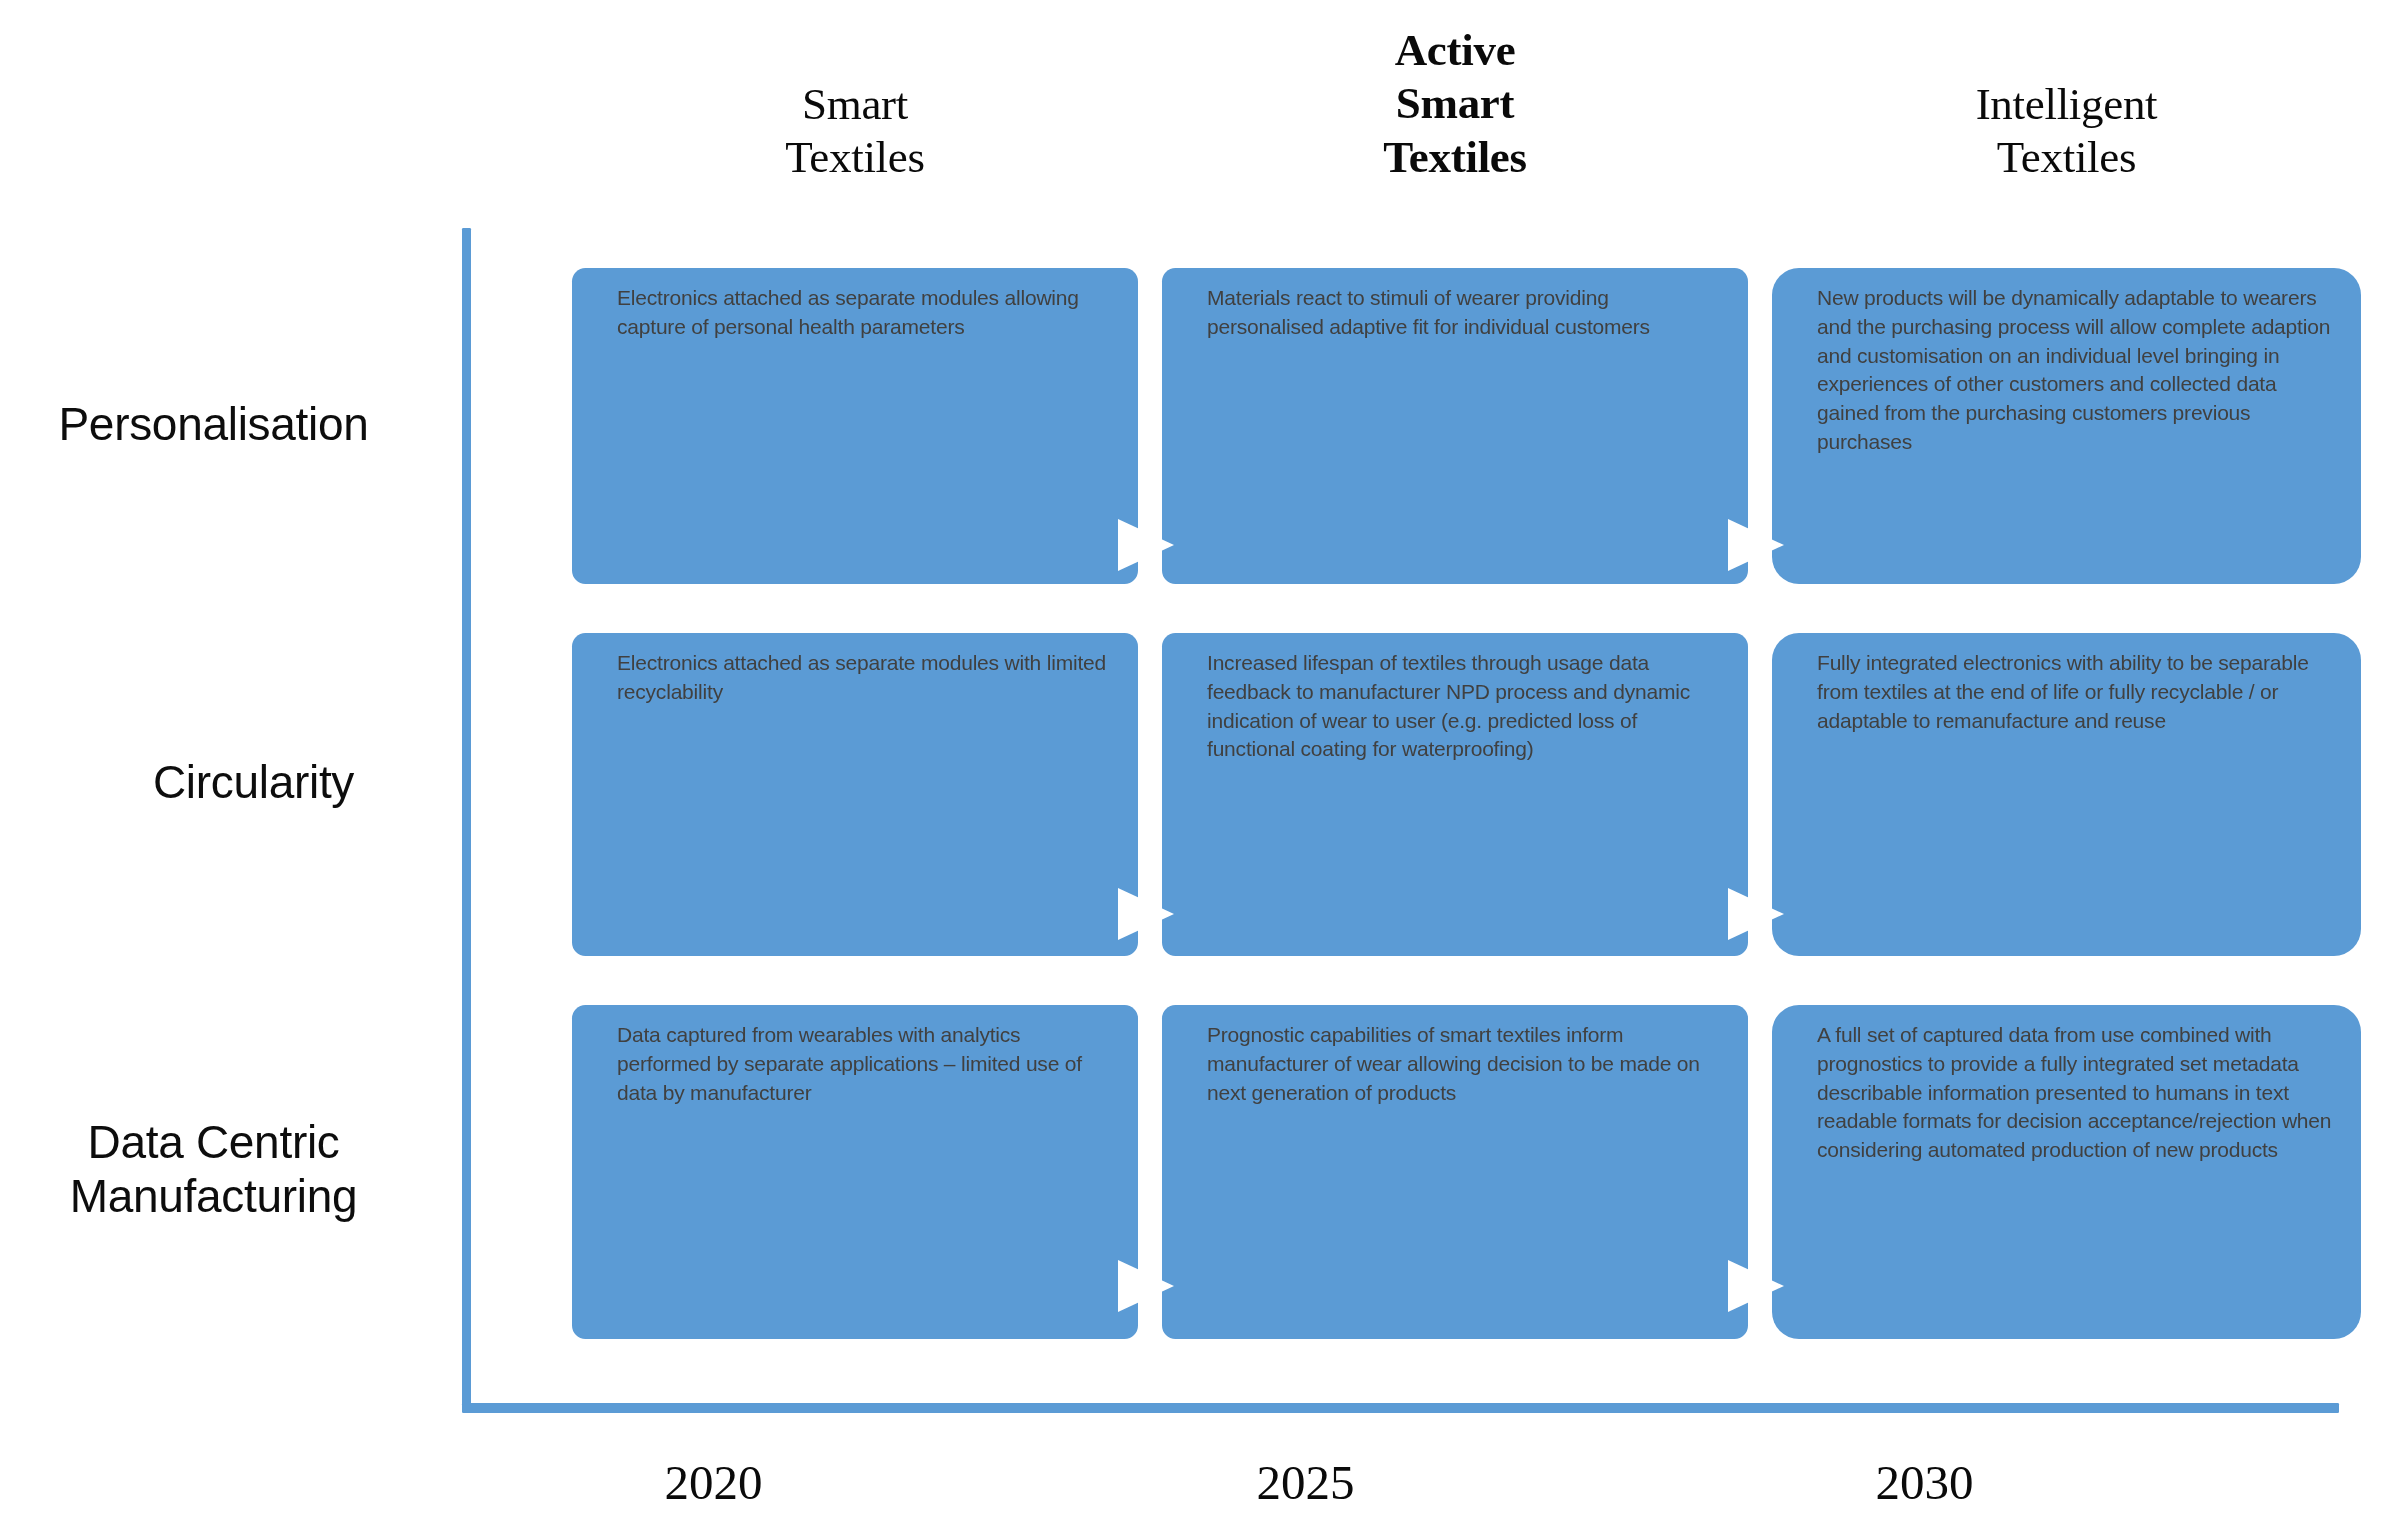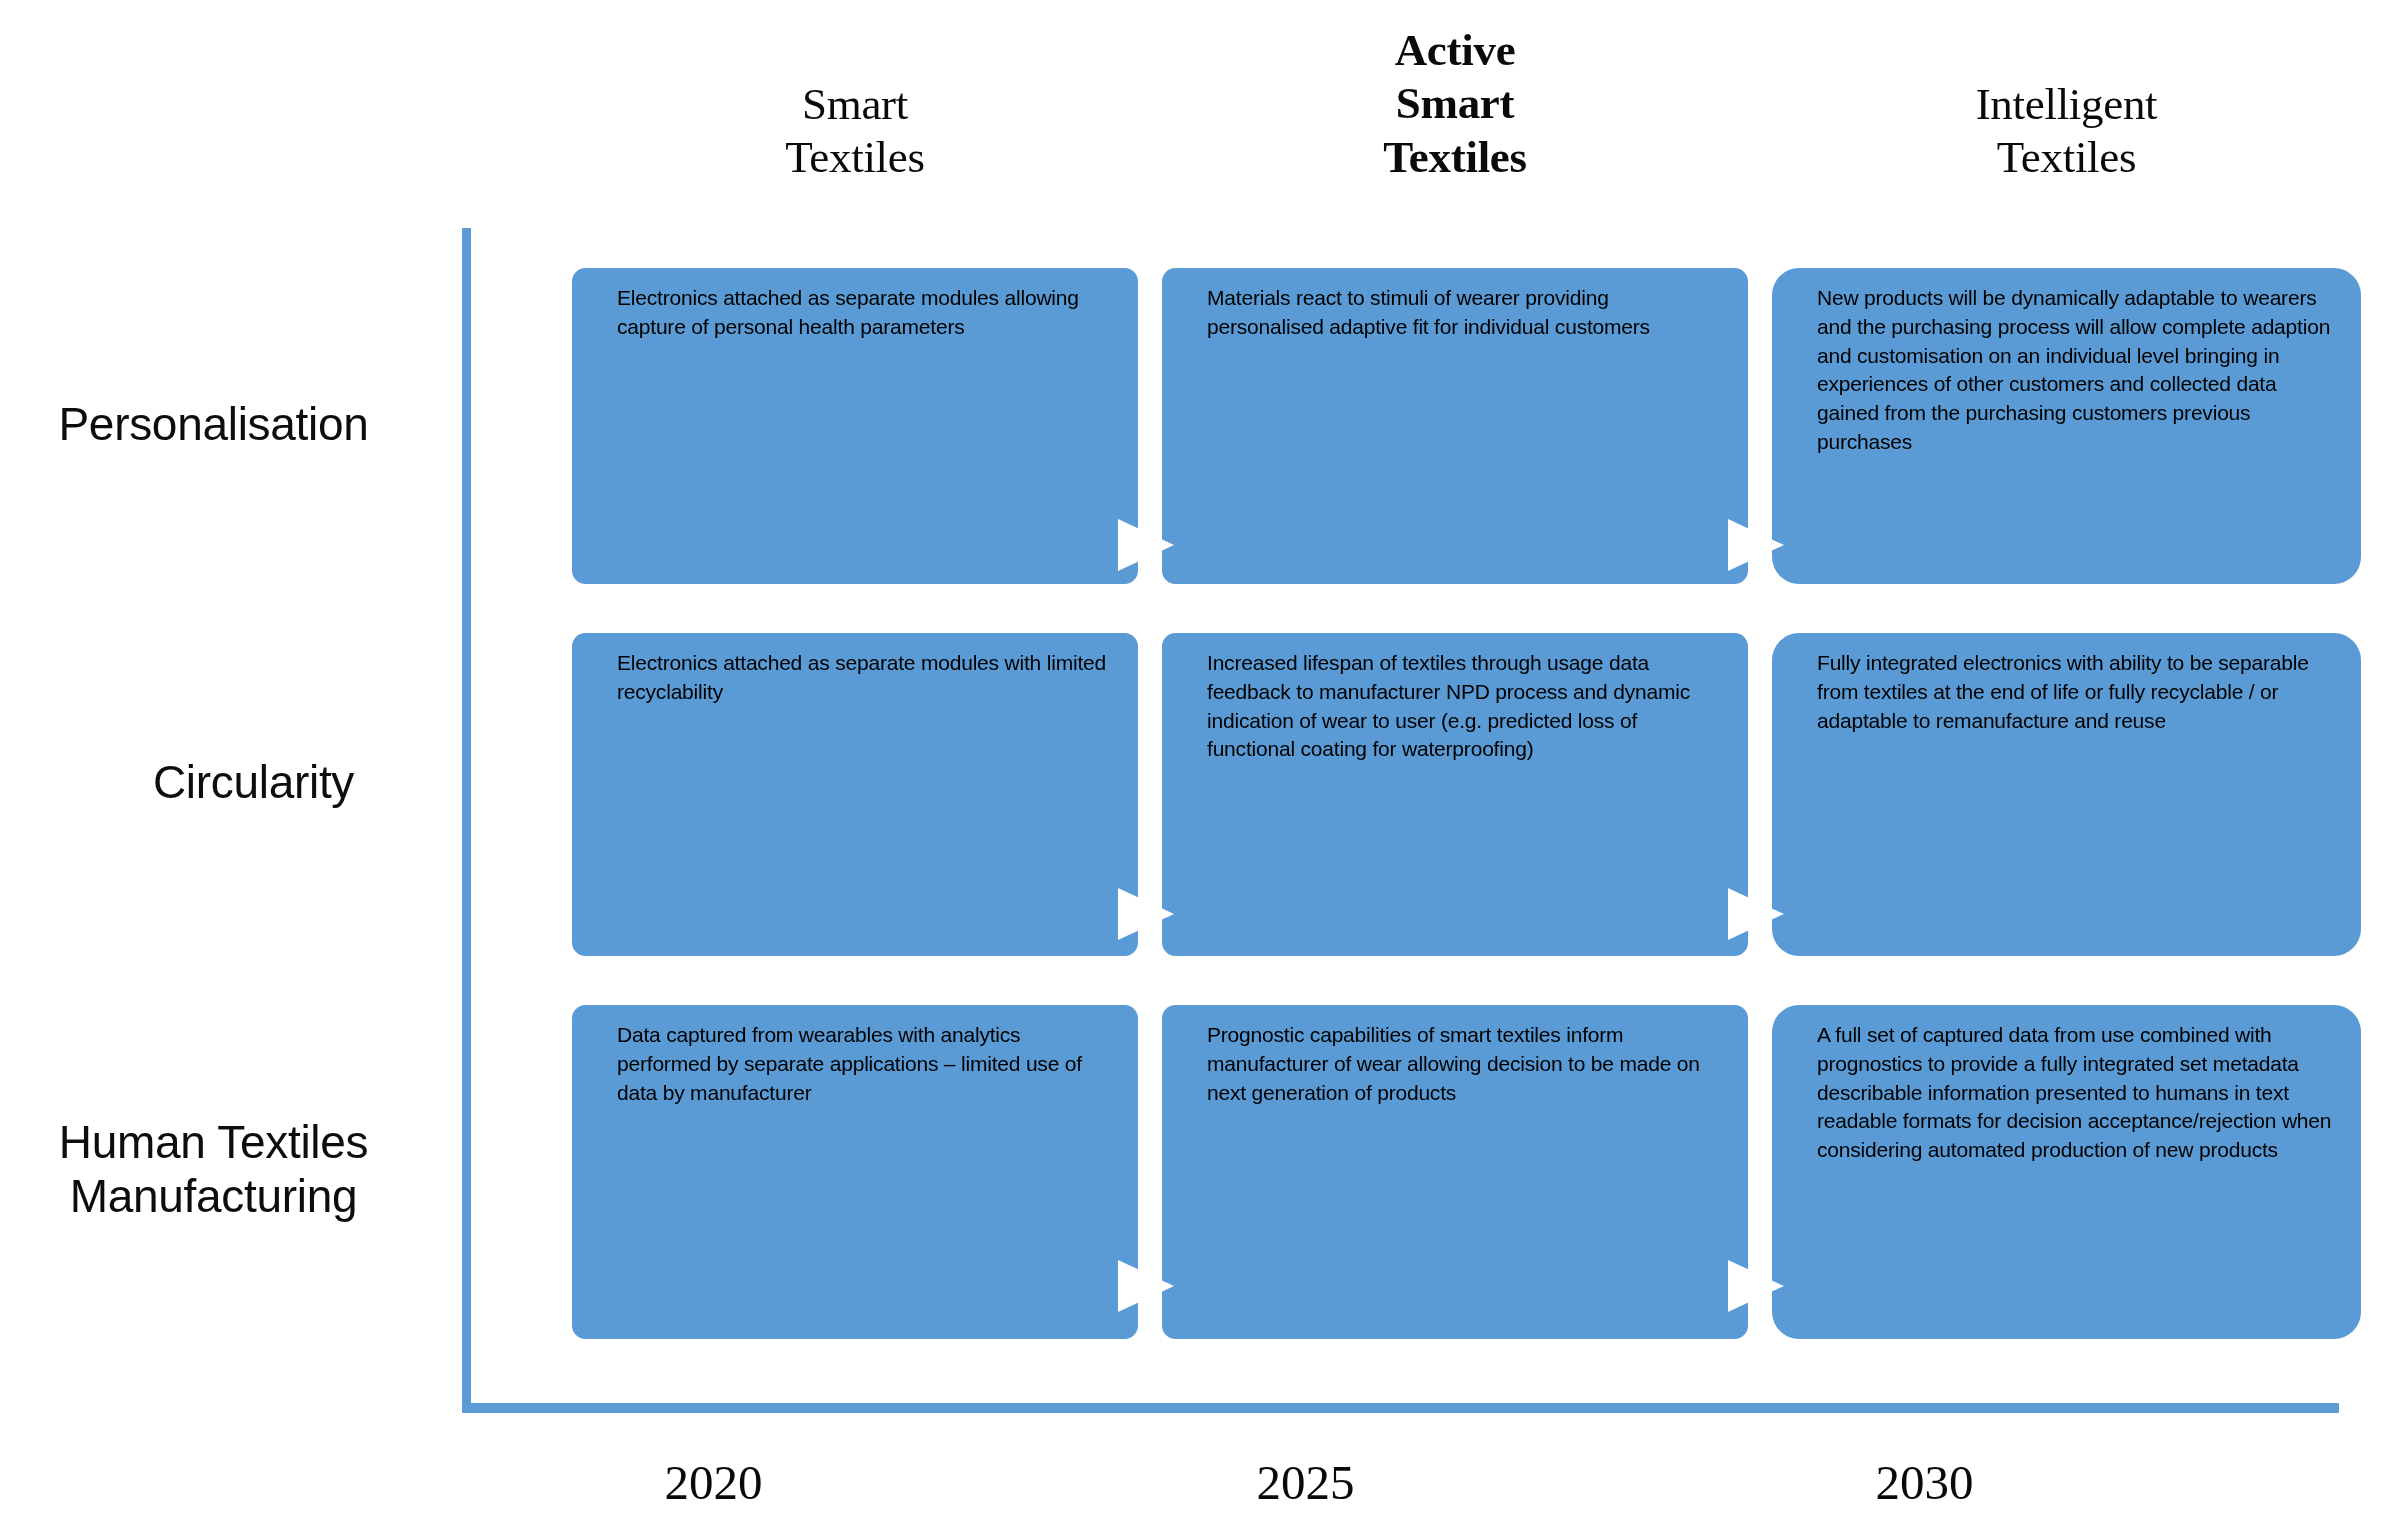--- a/index.html
+++ b/index.html
@@ -54,21 +54,21 @@
   #yr-2{left:1208px;width:195px;top:1458px;}
   #yr-3{left:1827px;width:195px;top:1458px;}
 
   
   .cell{
     position:absolute;
     background:#5B9BD5;
     border-radius:13.4px;
     box-sizing:border-box;
     padding:16px 18.3px 11px 45px;
-    color:#000000;
+    color:#404040;
     font-size:21px;
     line-height:1.37;
     font-weight:400;
     letter-spacing:-0.2px;
     overflow:hidden;
   }
 
   
   .c1{left:572px;width:566px;}
   .c2{left:1162px;width:586px;}
@@ -116,21 +116,21 @@
     <span class="hl">Textiles</span>
   </div>
 
   <div class="row-label" id="rlab-1">
     <span class="rl">Personalisation</span>
   </div>
   <div class="row-label" id="rlab-2">
     <span class="rl">Circularity</span>
   </div>
   <div class="row-label" id="rlab-3">
-    <span class="rl">Human Textiles</span>
+    <span class="rl">Data Centric</span>
     <span class="rl">Manufacturing</span>
   </div>
 
   <div class="cell c1 r1">Electronics attached as separate modules allowing capture of personal health parameters</div>
   <div class="cell c2 r1">Materials react to stimuli of wearer providing personalised adaptive fit  for individual customers</div>
   <div class="cell c3 r1">New  products will be dynamically adaptable to wearers and the purchasing process will allow complete adaption and customisation on an individual level bringing in experiences of other customers and collected data gained from the purchasing customers previous purchases</div>
   <div class="arrow a-g1 a-r1"></div>
   <div class="arrow a-g2 a-r1"></div>
 
   <div class="cell c1 r2">Electronics attached as separate modules with limited recyclability</div>

